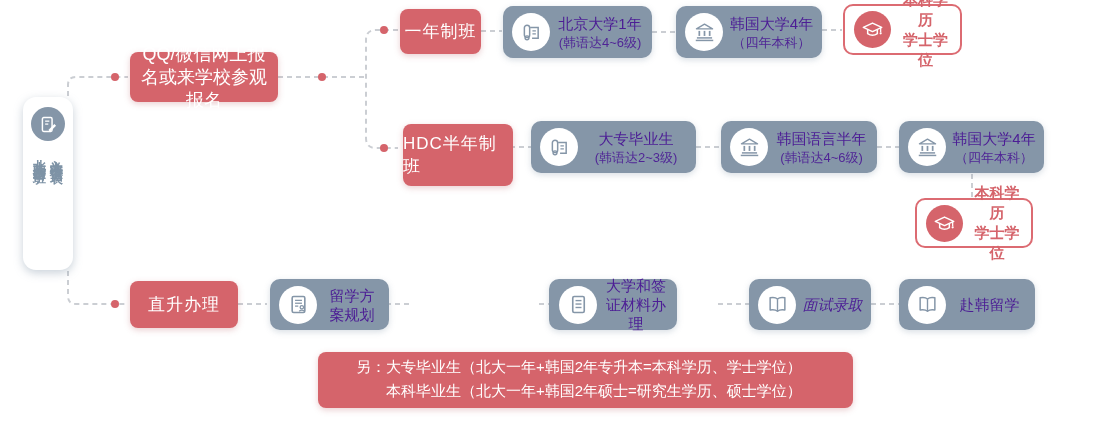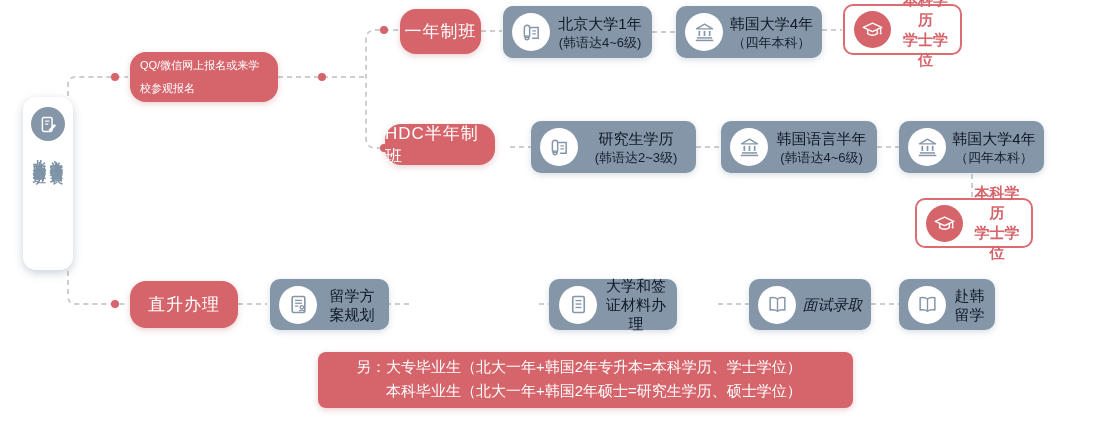--- a/index.html
+++ b/index.html
@@ -10,25 +10,25 @@
   #canvas{
     position:relative;width:1100px;height:422px;background:#fff;overflow:hidden;
     font-family:"Liberation Sans","DejaVu Sans",sans-serif;
   }
   
   svg.connectors{position:absolute;left:0;top:0;width:1100px;height:422px;}
   svg.connectors path{fill:none;stroke:var(--line);stroke-width:2;stroke-dasharray:5 4;}
   svg.connectors circle.dot{fill:var(--red);stroke:none;}
   
   .box{position:absolute;box-sizing:border-box;display:flex;align-items:center;justify-content:center;}
-  .red-box{background:var(--red);color:#fff;border-radius:16px;box-shadow:0 2px 6px rgba(181,84,91,.28);}
-  .slate-box{background:var(--slate);color:#0f172a;border-radius:10px;box-shadow:0 2px 6px rgba(116,136,158,.28);}
+  .red-box{background:var(--red);color:#fff;border-radius:8px;box-shadow:0 2px 6px rgba(181,84,91,.28);}
+  .slate-box{background:var(--slate);color:#4c1d95;border-radius:10px;box-shadow:0 2px 6px rgba(116,136,158,.28);}
   .outline-box{background:#fff;border:2px solid var(--red-border);border-radius:10px;color:var(--red);}
   .class-label{font-size:17px;letter-spacing:1px;}
-  .signup{font-size:11px;line-height:23px;padding:14px 10px;}
+  .signup{font-size:18px;line-height:23px;text-align:center;padding:14px 10px;}
   
   .step{justify-content:flex-start;padding-left:9px;}
   .step .txt{flex:1;text-align:center;padding:0 8px 0 6px;}
   .step .ttl{font-size:15px;line-height:19px;}
   .step .sub{font-size:13px;line-height:16px;opacity:.95;margin-top:2px;}
   .outline-box .txt{flex:1;text-align:center;padding:0 6px;}
   .outline-box .ttl{font-size:15px;line-height:20px;font-weight:bold;}
   
   .circ{border-radius:50%;display:flex;align-items:center;justify-content:center;flex:0 0 auto;}
   .circ svg{display:block;}
@@ -179,31 +179,31 @@
       <svg width="23" height="23">
           <use href="#i-cap"></use>
         </svg>
     </span>
     <span class="txt">
       <div class="ttl">本科学历</div>
       <div class="ttl">学士学位</div>
     </span>
   </div>
 
-  <div class="box red-box class-label" style="left:385px;top:124px;width:110px;height:41px;">
+  <div class="box red-box class-label" style="left:403px;top:124px;width:110px;height:62px;">
     <span>HDC半年制班</span>
   </div>
   <div class="box slate-box step" style="left:531px;top:121px;width:165px;height:52px;">
     <span class="circ circ-white">
       <svg width="23" height="23">
           <use href="#i-cert"></use>
         </svg>
     </span>
     <span class="txt">
-      <div class="ttl">研究生学历</div>
+      <div class="ttl">大专毕业生</div>
       <div class="sub">(韩语达2~3级)</div>
     </span>
   </div>
   <div class="box slate-box step" style="left:721px;top:121px;width:156px;height:52px;">
     <span class="circ circ-white">
       <svg width="23" height="23">
           <use href="#i-univ"></use>
         </svg>
     </span>
     <span class="txt">
@@ -260,21 +260,21 @@
   <div class="box slate-box step" style="left:749px;top:279px;width:122px;height:51px;font-style:italic;">
     <span class="circ circ-white">
       <svg width="23" height="23">
           <use href="#i-book"></use>
         </svg>
     </span>
     <span class="txt">
       <div class="ttl">面试录取</div>
     </span>
   </div>
-  <div class="box slate-box step" style="left:899px;top:279px;width:96px;height:51px;">
+  <div class="box slate-box step" style="left:899px;top:279px;width:136px;height:51px;">
     <span class="circ circ-white">
       <svg width="23" height="23">
           <use href="#i-book"></use>
         </svg>
     </span>
     <span class="txt">
       <div class="ttl">赴韩留学</div>
     </span>
   </div>
 

